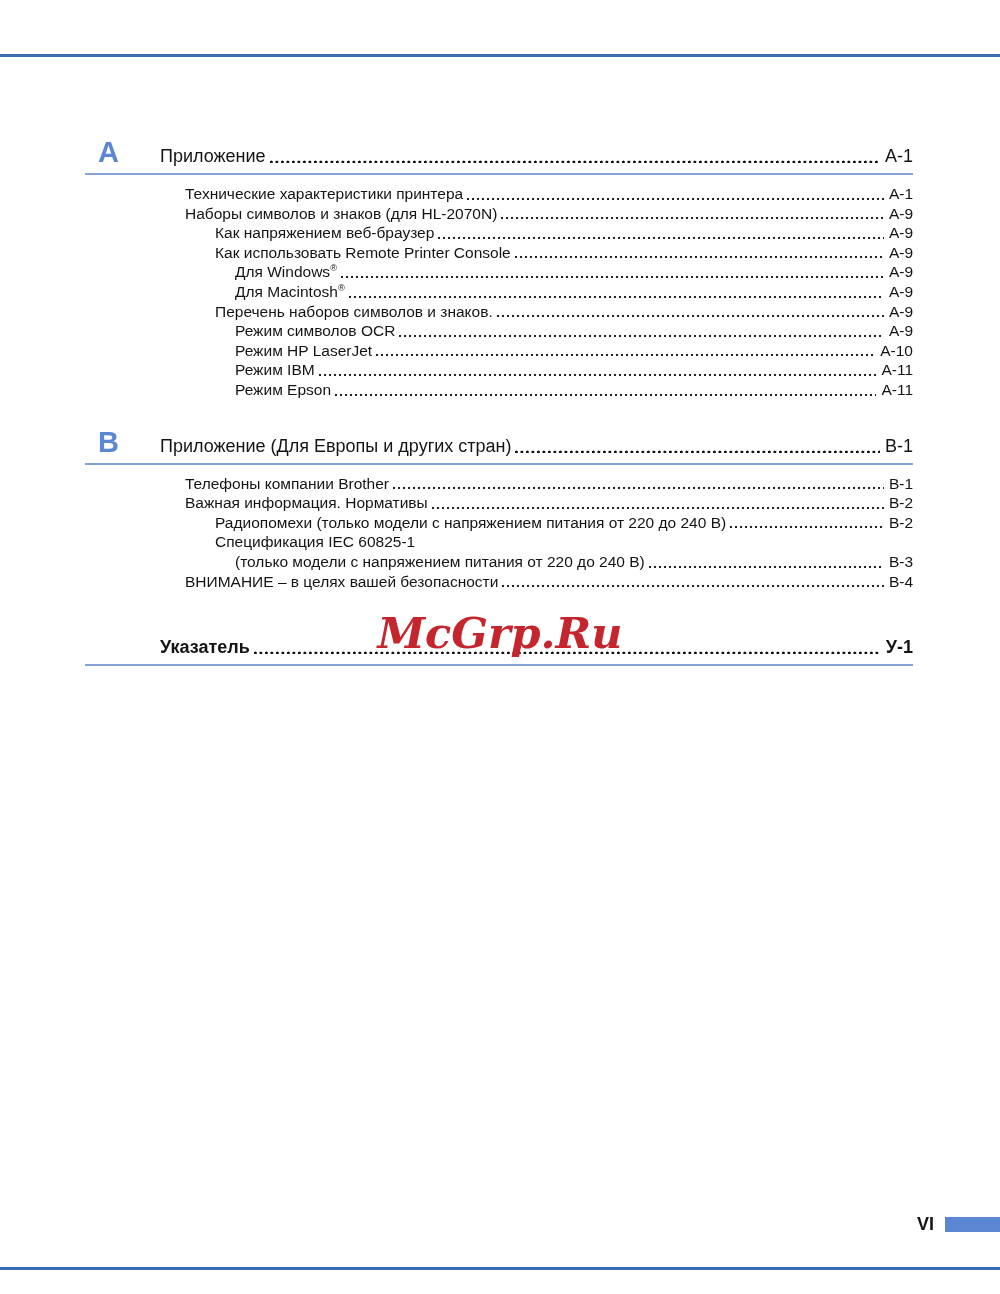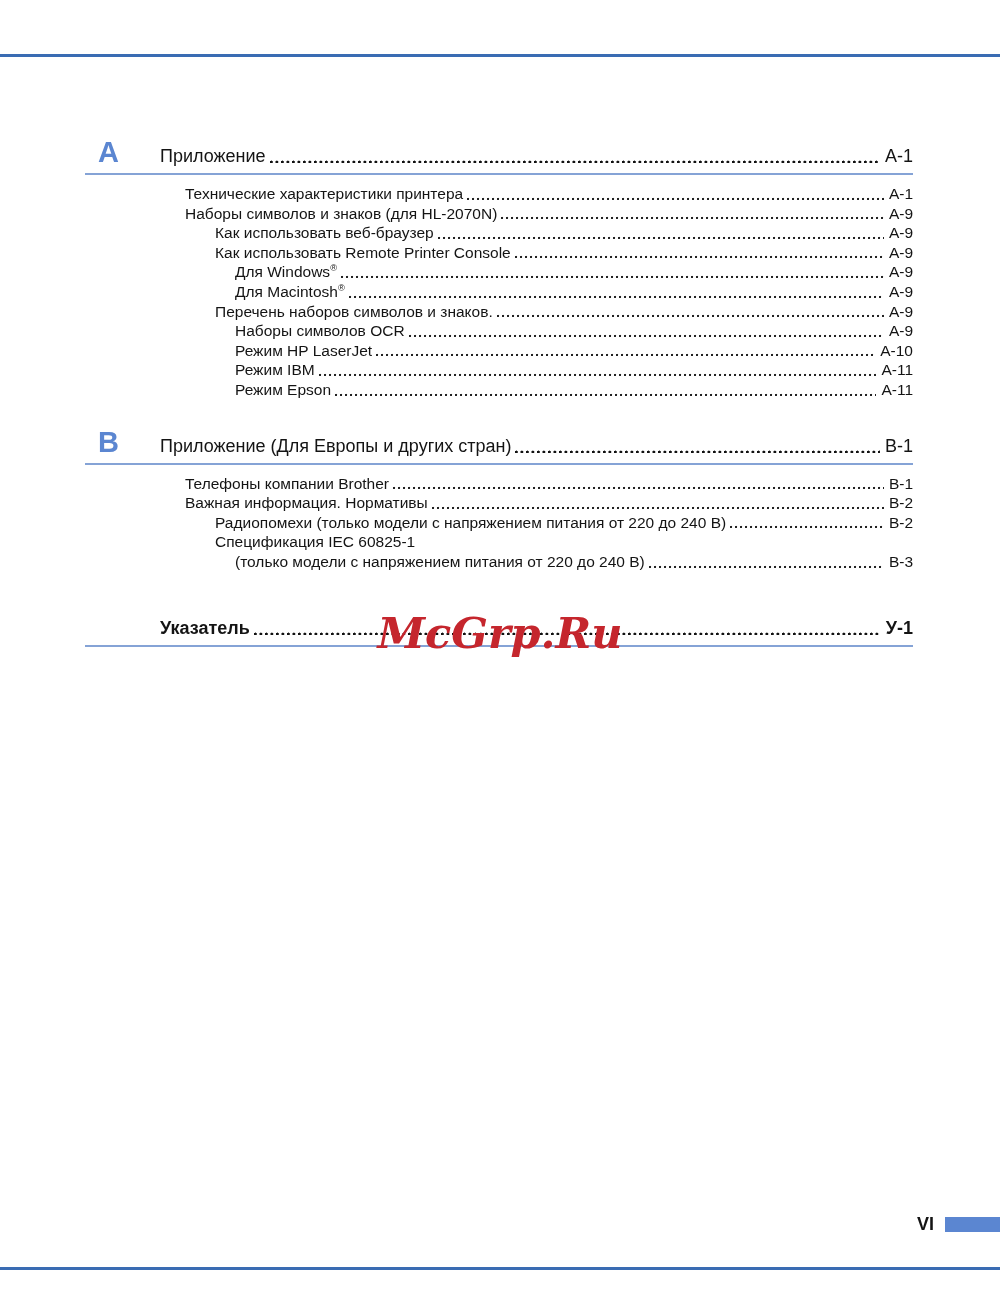--- a/index.html
+++ b/index.html
@@ -113,21 +113,21 @@
               <span class="t">Технические характеристики принтера</span>
               <span class="lead"></span>
               <span class="p">A-1</span>
             </div>
             <div class="row lvl1">
               <span class="t">Наборы символов и знаков (для HL-2070N)</span>
               <span class="lead"></span>
               <span class="p">A-9</span>
             </div>
             <div class="row lvl2">
-              <span class="t">Как использовать веб-браузер</span>
+              <span class="t">Как напряжением веб-браузер</span>
               <span class="lead"></span>
               <span class="p">A-9</span>
             </div>
             <div class="row lvl2">
               <span class="t">Как использовать Remote Printer Console</span>
               <span class="lead"></span>
               <span class="p">A-9</span>
             </div>
             <div class="row lvl3">
               <span class="t">Для Windows<sup class="reg">®</sup></span>
@@ -138,21 +138,21 @@
               <span class="t">Для Macintosh<sup class="reg">®</sup></span>
               <span class="lead"></span>
               <span class="p">A-9</span>
             </div>
             <div class="row lvl2">
               <span class="t">Перечень наборов символов и знаков.</span>
               <span class="lead"></span>
               <span class="p">A-9</span>
             </div>
             <div class="row lvl3">
-              <span class="t">Наборы символов OCR</span>
+              <span class="t">Режим символов OCR</span>
               <span class="lead"></span>
               <span class="p">A-9</span>
             </div>
             <div class="row lvl3">
               <span class="t">Режим HP LaserJet</span>
               <span class="lead"></span>
               <span class="p">A-10</span>
             </div>
             <div class="row lvl3">
               <span class="t">Режим IBM</span>
@@ -192,20 +192,25 @@
               <span class="lead"></span>
               <span class="p">B-2</span>
             </div>
             <div class="row lvl2">
               <span class="t">Спецификация IEC 60825-1</span>
             </div>
             <div class="row lvl3">
               <span class="t">(только модели с напряжением питания от 220 до 240 В)</span>
               <span class="lead"></span>
               <span class="p">B-3</span>
+            </div>
+            <div class="row lvl1">
+              <span class="t">ВНИМАНИЕ – в целях вашей безопасности</span>
+              <span class="lead"></span>
+              <span class="p">B-4</span>
             </div>
           </div>
         </section>
       </div>
 
     <div class="index-block">
       <div class="row head-row index-row">
         <span class="t">Указатель</span>
         <span class="lead"></span>
         <span class="p">У-1</span>

